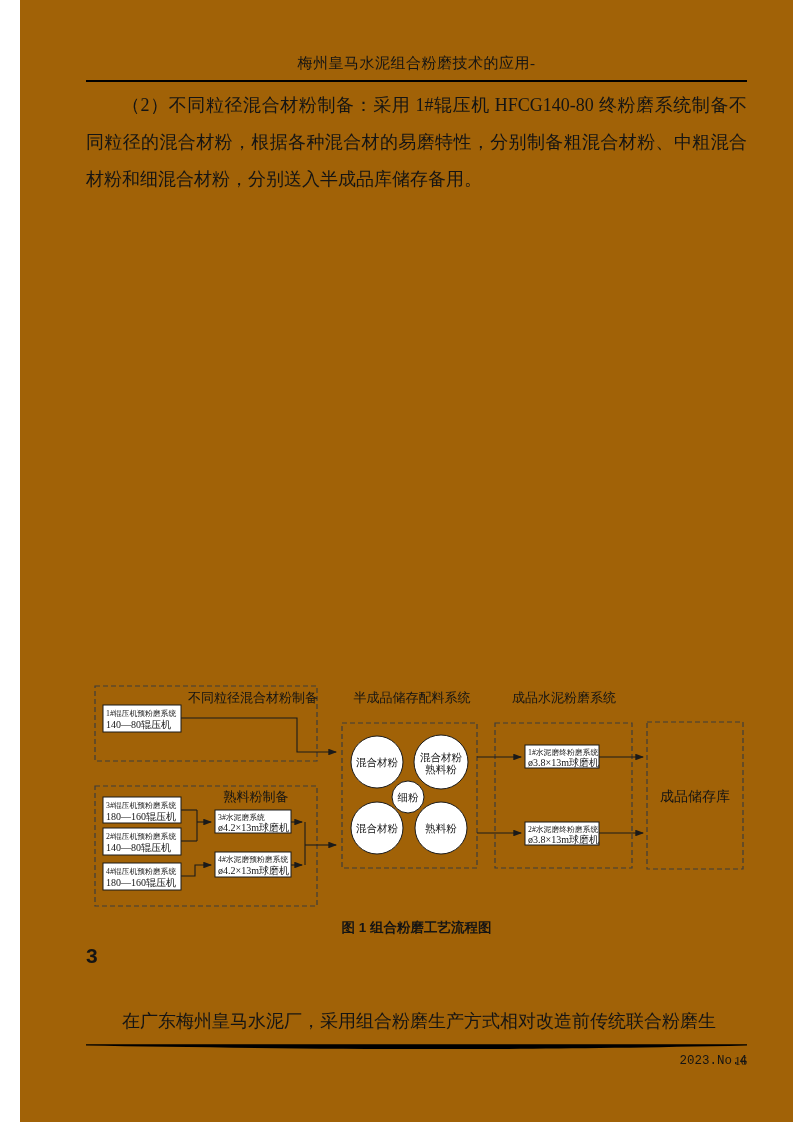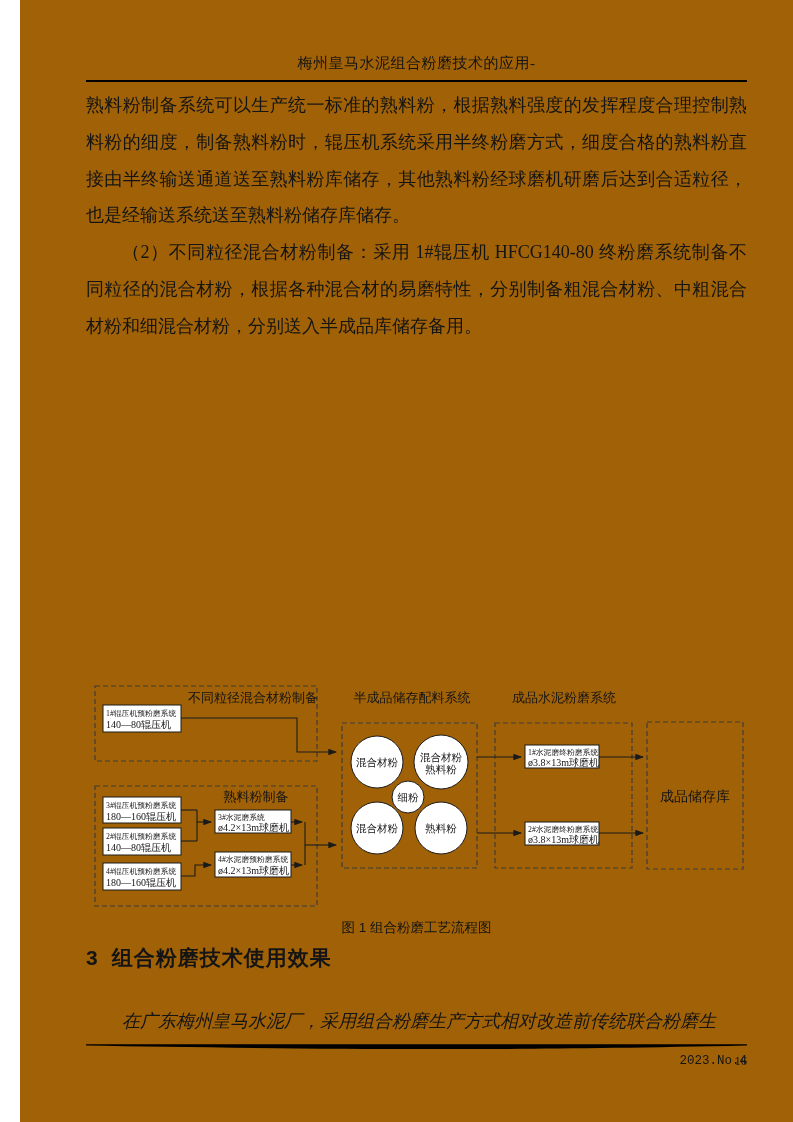--- a/index.html
+++ b/index.html
@@ -23,34 +23,34 @@
     position:absolute; top:87px; left:66px; width:661px;
     font-size:18px; line-height:36.8px; text-align:justify;
   }
   .bodytext p { margin:0; }
   .bodytext p.indent { text-indent:2em; }
   
   .figure-svg { position:absolute; top:684px; left:66px; }
   .figure-svg text { fill:#141414; font-family:"Liberation Serif","DejaVu Serif",serif; }
   .fig-caption {
     position:absolute; top:919px; left:66px; width:661px;
-    text-align:center; font-size:13.5px; font-weight:normal;
+    text-align:center; font-size:13.5px; font-weight:bold;
     font-family:"Liberation Sans","DejaVu Sans",sans-serif;
   }
   
   .section-heading {
     position:absolute; top:944px; left:66px; width:661px;
     font-size:21px; font-weight:bold;
     font-family:"Liberation Sans","DejaVu Sans",sans-serif;
     display:flex; align-items:baseline;
   }
   .section-heading .sec-title { margin-left:14px; letter-spacing:1px; }
   .para-last {
     position:absolute; top:985px; left:66px; width:661px;
-    font-size:18px; line-height:36.8px; text-align:justify; text-indent:2em;font-style:italic;
+    font-size:18px; line-height:36.8px; text-align:justify; text-indent:2em;
   }
   
   .footer-rule { position:absolute; top:1042px; left:66px; }
   .footer-row {
     position:absolute; top:1054px; left:66px; width:661px; height:18px;
     font-size:12.5px;
   }
   .footer-page { position:absolute; left:0; width:100%; text-align:right; }
   .footer-issue { position:absolute; right:0;font-family:Liberation Mono, monospace; }
   
@@ -67,21 +67,20 @@
 </head>
 <body>
 
 <div class="page">
 
   <div class="running-head">
     <span>梅州皇马水泥组合粉磨技术的应用-</span>
   </div>
 
   <div class="bodytext">
-    <p>熟料粉制备系统可以生产统一标准的熟料粉，根据熟料强度的发挥程度合理控制熟料粉的细度，制备熟料粉时，辊压机系统采用半终粉磨方式，细度合格的熟料粉直接由半终输送通道送至熟料粉库储存，其他熟料粉经球磨机研磨后达到合适粒径，也是经输送系统送至熟料粉储存库储存。</p>
     <p class="indent">（2）不同粒径混合材粉制备：采用 1#辊压机 HFCG140-80 终粉磨系统制备不同粒径的混合材粉，根据各种混合材的易磨特性，分别制备粗混合材粉、中粗混合材粉和细混合材粉，分别送入半成品库储存备用。</p>
   </div>
 
   <svg class="figure-svg" width="661" height="228" viewBox="0 0 661 228">
     <defs>
       <marker id="arrow" markerWidth="8" markerHeight="6" refX="7" refY="3" orient="auto">
         <path d="M0,0 L8,3 L0,6 Z" fill="#1a1a1a"></path>
       </marker>
     </defs>
 
@@ -164,21 +163,20 @@
     <line class="flowline" x1="391" y1="149" x2="435" y2="149" marker-end="url(#arrow)"></line>
 
     <line class="flowline" x1="513" y1="73" x2="557" y2="73" marker-end="url(#arrow)"></line>
     <line class="flowline" x1="513" y1="149" x2="557" y2="149" marker-end="url(#arrow)"></line>
   </svg>
 
   <div class="fig-caption">图 1 组合粉磨工艺流程图</div>
 
   <div class="section-heading">
     <span class="sec-num">3</span>
-    <span class="sec-title">组合粉磨技术使用效果</span>
   </div>
 
   <p class="para-last">在广东梅州皇马水泥厂，采用组合粉磨生产方式相对改造前传统联合粉磨生</p>
 
   <svg class="footer-rule" width="661" height="9" viewBox="0 0 661 9">
     <path d="M0,2.2 L661,2.2 L661,3.6 C520,6.6 430,7.1 345,7.1 C230,7.1 95,5.2 0,3.6 Z" fill="#000"></path>
   </svg>
   <div class="footer-row">
     <span class="footer-page">16</span>
     <span class="footer-issue">2023.No.4</span>

